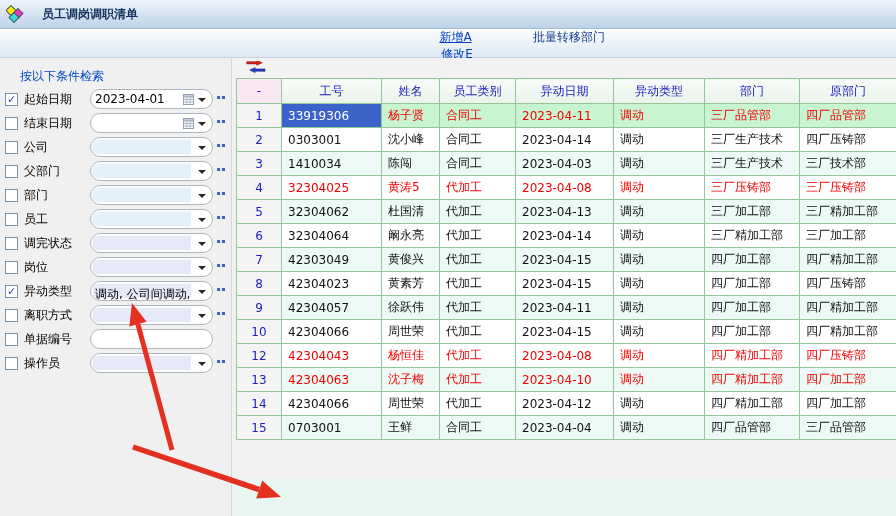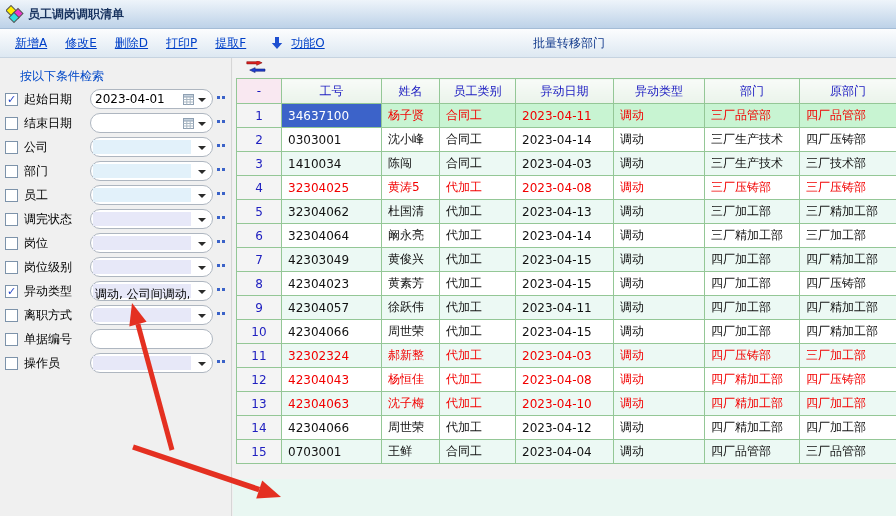--- a/index.html
+++ b/index.html
@@ -10,28 +10,28 @@
     background:#f0f0f0;
   }
 
   
   .titlebar {
     position:absolute; left:0; top:0; width:896px; height:29px;
     background:linear-gradient(#eef4fa,#bdd2e8);
     border-bottom:1px solid #a4bcd6;
     display:flex; align-items:center; padding-left:6px;
   }
-  .title { color:#17325e; font-weight:bold; margin-left:4px; }
+  .title { color:#17325e; font-weight:bold; margin-left:18px; }
 
   
   .toolbar {
     position:absolute; left:0; top:29px; width:896px; height:29px;
     background:linear-gradient(#fcfdfe,#dde8f2);
     border-bottom:1px solid #c6d3e0;
-    display:flex; align-items:center;
+    display:flex; align-items:center;flex-direction:column;
   }
   .tool { color:#0040c8; text-decoration:underline; cursor:pointer; margin-left:18px; white-space:nowrap; }
   .tool:first-child { margin-left:15px; }
   .func-arrow { margin-left:25px; display:inline-flex; }
   .func-label { color:#0040c8; text-decoration:underline; margin-left:8px; cursor:pointer; }
   .batch { position:absolute; left:533px; color:#123a8c; cursor:pointer; }
 
   
   .sidebar {
     position:absolute; left:0; top:58px; width:232px; height:458px;
@@ -177,20 +177,34 @@
             <span class="ival"></span>
           </span>
           <span class="darr"></span>
         </span>
         <span class="fell">
           <i></i>
           <i></i>
         </span>
       </div>
 
+  <div class="frow">
+    <span class="cb"></span>
+    <span class="flabel">父部门</span>
+  <span class="ibox">
+          <span class="combo-fill blue">
+            <span class="ival"></span>
+          </span>
+          <span class="darr"></span>
+        </span>
+        <span class="fell">
+          <i></i>
+          <i></i>
+        </span>
+      </div>
 
   <div class="frow">
     <span class="cb"></span>
     <span class="flabel">部门</span>
   <span class="ibox">
           <span class="combo-fill blue">
             <span class="ival"></span>
           </span>
           <span class="darr"></span>
         </span>
@@ -238,34 +252,20 @@
             <span class="ival"></span>
           </span>
           <span class="darr"></span>
         </span>
         <span class="fell">
           <i></i>
           <i></i>
         </span>
       </div>
 
-  <div class="frow">
-    <span class="cb"></span>
-    <span class="flabel">岗位级别</span>
-  <span class="ibox">
-          <span class="combo-fill lavender">
-            <span class="ival"></span>
-          </span>
-          <span class="darr"></span>
-        </span>
-        <span class="fell">
-          <i></i>
-          <i></i>
-        </span>
-      </div>
 
   <div class="frow">
     <span class="cb">✓</span>
     <span class="flabel">异动类型</span>
   <span class="ibox">
           <span class="combo-fill lavender">
             <span class="ival">调动, 公司间调动, 调</span>
           </span>
           <span class="darr"></span>
         </span>
@@ -343,21 +343,21 @@
             <th class="h3">员工类别</th>
             <th class="h4">异动日期</th>
             <th class="h5">异动类型</th>
             <th class="h6">部门</th>
             <th class="h7">原部门</th>
           </tr>
         </thead>
       <tbody id="grid-body">
           <tr class="sel red">
             <td class="rn">1</td>
-            <td class="selcell">34637100</td>
+            <td class="selcell">33919306</td>
             <td>杨子贤</td>
             <td>合同工</td>
             <td>2023-04-11</td>
             <td>调动</td>
             <td>三厂品管部</td>
             <td>四厂品管部</td>
           </tr>
           <tr class="">
             <td class="rn">2</td>
             <td>0303001</td>
@@ -440,30 +440,20 @@
           </tr>
           <tr class="">
             <td class="rn">10</td>
             <td>42304066</td>
             <td>周世荣</td>
             <td>代加工</td>
             <td>2023-04-15</td>
             <td>调动</td>
             <td>四厂加工部</td>
             <td>四厂精加工部</td>
-          </tr>
-          <tr class="alt red">
-            <td class="rn">11</td>
-            <td>32302324</td>
-            <td>郝新整</td>
-            <td>代加工</td>
-            <td>2023-04-03</td>
-            <td>调动</td>
-            <td>四厂压铸部</td>
-            <td>三厂加工部</td>
           </tr>
           <tr class="red">
             <td class="rn">12</td>
             <td>42304043</td>
             <td>杨恒佳</td>
             <td>代加工</td>
             <td>2023-04-08</td>
             <td>调动</td>
             <td>四厂精加工部</td>
             <td>四厂压铸部</td>

